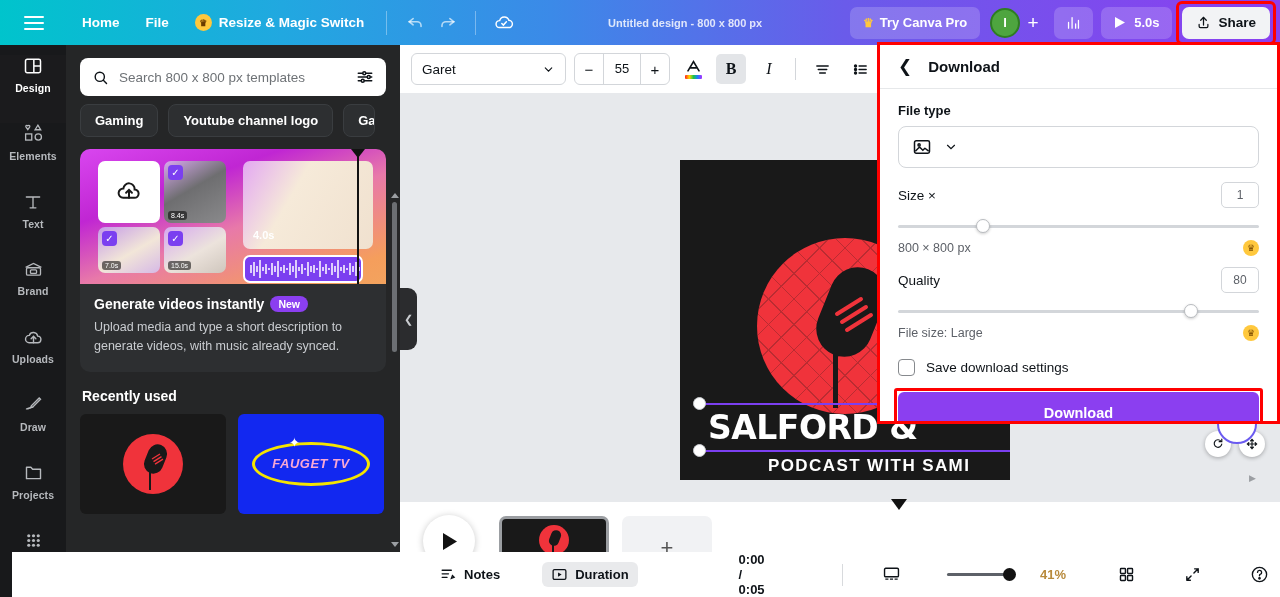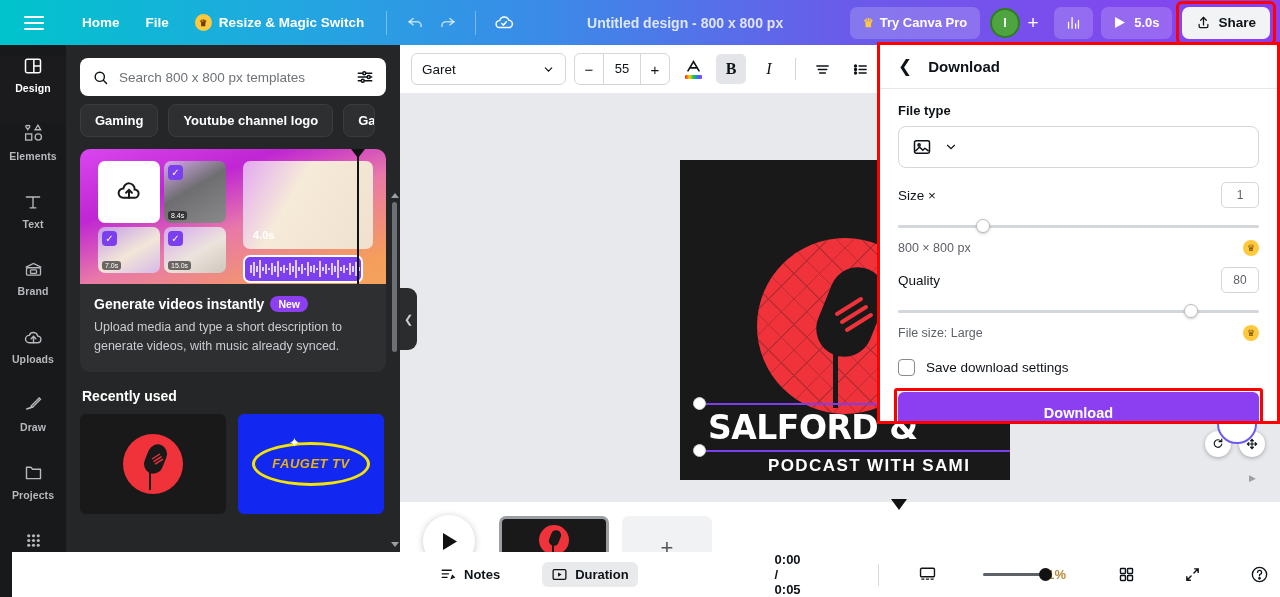--- a/index.html
+++ b/index.html
@@ -22,21 +22,21 @@
   .hd-item { font-size: 13.5px; font-weight: bold; color: #fff; padding: 6px 10px;
     border-radius: 6px; cursor: pointer; white-space: nowrap; }
   .hd-item.sp { margin-left: 6px; }
   .crown { display:inline-block; color:#ffc83d; font-size: 12px; margin-right: 6px; }
   .crown-circle { display:inline-flex; align-items:center; justify-content:center;
     width:17px;height:17px;border-radius:50%;background:#ffc83d;color:#6a3b00;font-size:9px;
     margin-right:7px;vertical-align:middle; }
   .hd-divider { width: 1px; height: 24px; background: rgba(255,255,255,.35); margin: 0 12px; }
   .icon-btn { width: 32px; height: 32px; display:flex; align-items:center; justify-content:center;
     border-radius:6px; cursor:pointer; }
-  .doc-title { font-size: 14px; font-weight: bold; color: rgba(255,255,255,.82);
+  .doc-title { font-size: 11px; font-weight: bold; color: rgba(255,255,255,.82);
     flex: 0 0 auto; white-space: nowrap; }
   .pill { display:flex; align-items:center; height:32px; padding:0 13px; border-radius:7px;
     background: rgba(255,255,255,.18); font-size:13px; font-weight:bold; cursor:pointer; }
   .avatar { width:30px;height:30px;border-radius:50%;background:#4ea53f;border:2px solid #2e7d22;
     display:flex;align-items:center;justify-content:center;color:#fff;font-size:13px;font-weight:bold; }
   .plusbtn { width:26px;height:26px;display:flex;align-items:center;justify-content:center;
     font-size:19px;color:#fff;cursor:pointer; }
   .share-btn { display:flex;align-items:center;gap:7px;height:32px;padding:0 14px;
     background:#f2f3f5;color:#0e1318;border-radius:7px;font-size:13.5px;font-weight:bold;cursor:pointer; }
   .share-wrap { position:relative; margin-right:10px; }
@@ -91,21 +91,21 @@
   .promo-body { padding:12px 14px 16px 14px; }
   .promo-title { color:#fff; font-size:14px; font-weight:bold; display:flex; align-items:center; gap:6px; }
   .badge-new { background:#8b3ff0; color:#fff; font-size:10.5px; font-weight:bold;
     border-radius:9px; padding:2px 8px; }
   .promo-desc { color:#c9ccd0; font-size:12.5px; line-height:1.5; margin-top:6px; }
   .sec-title { color:#fff; font-size:14px; font-weight:bold; margin:16px 0 0 16px; }
   .recent { display:flex; gap:12px; margin:10px 14px 0 14px; }
   .recent-card { width:146px; height:100px; border-radius:6px; overflow:hidden; position:relative; cursor:pointer; }
   .rc-dark { background:#191919; display:flex;align-items:center;justify-content:center; }
   .rc-blue { background:#1228f0; display:flex;align-items:center;justify-content:center; }
-  .fauget { color:#eab308; font-size:13px; font-weight:bold; font-style:italic; letter-spacing:.5px; }
+  .fauget { color:#f9a8d4; font-size:13px; font-weight:bold; font-style:italic; letter-spacing:.5px; }
   .panel-scroll { position:absolute; right:3px; top:148px; width:6px; height:400px; }
   .panel-scroll i { display:block; width:0;height:0;border-left:4px solid transparent;
     border-right:4px solid transparent; margin:0 auto; }
   .panel-scroll .bar { width:5px; background:#6c6f73; border-radius:3px; height:150px; margin:4px auto; }
 
   .collapse { position:absolute; left:400px; top:288px; width:17px; height:62px;
     background:#2b2c2e; border-radius:0 9px 9px 0; display:flex; align-items:center;
     justify-content:center; color:#c9ccd0; font-size:11px; cursor:pointer; z-index:5; }
 
   
@@ -600,21 +600,21 @@
         </svg>
       <span>Notes</span>
     </div>
     <div class="bb-item boxed" style="margin-left:10px;">
       <svg width="17" height="15" viewBox="0 0 24 20" fill="none" stroke="#0e1318" stroke-width="1.8">
           <rect x="3" y="3" width="18" height="14" rx="2"></rect>
           <polygon points="10,7 15,10 10,13" fill="#0e1318" stroke="none"></polygon>
         </svg>
       <span>Duration</span>
     </div>
-    <div class="time-text" style="margin-left:114px;">0:00 / 0:05</div>
+    <div class="time-text" style="margin-left:78px;">0:00 / 0:05</div>
     <div class="bb-sep" style="margin-left:54px;"></div>
     <div class="bb-item" style="margin-left:8px;">
       <svg width="19" height="17" viewBox="0 0 24 22" fill="none" stroke="#0e1318" stroke-width="1.8">
           <rect x="3" y="3" width="18" height="11" rx="1.5"></rect>
           <path d="M4 17h4M10 17h4M16 17h4"></path>
         </svg>
     </div>
     <div class="zoom-track" style="margin-left:14px;">
       <div class="zoom-fill"></div>
       <div class="zoom-knob"></div>

